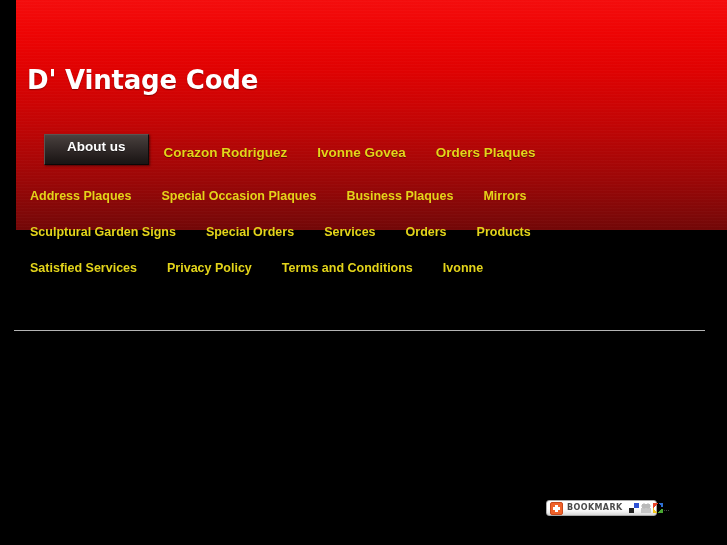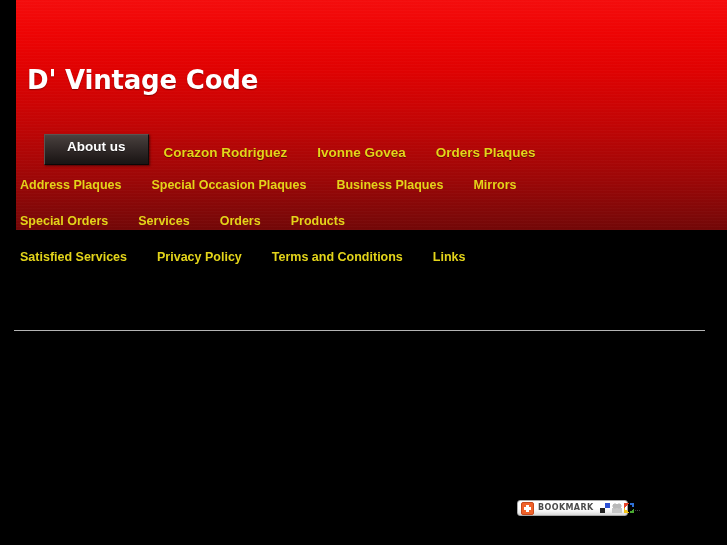--- a/index.html
+++ b/index.html
@@ -104,22 +104,23 @@
   
   #secondary-nav {
     position: absolute;
     left: 0;
     top: 178px;
     width: 727px;
     z-index: 2;
   }
   .snav-row {
     display: flex;
+    align-items: center;
     height: 36px;
-    padding-left: 5px;
+    padding-left: 15px;
   }
   .snav-link {
     display: block;
     font-size: 12.5px;
     font-weight: bold;
     color: #e3d41a;
     text-decoration: none;
     white-space: nowrap;
     padding: 0 15px;
     cursor: pointer;
@@ -142,21 +143,21 @@
     position: absolute;
     left: 14px;
     top: 340px;
     width: 691px;
     height: 150px;
   }
 
   
   #bookmark-widget {
     position: absolute;
-    left: 517px;
+    left: 546px;
     top: 500px;
     width: 111px;
     height: 16px;
     background: linear-gradient(to bottom, #ffffff 0%, #ffffff 55%, #f0f0f0 78%, #d8d8d8 100%);
     border: 1px solid #a8a8a8;
     border-radius: 3px;
     box-shadow: 0 1px 1px rgba(0,0,0,0.4);
     display: flex;
     align-items: center;
     padding: 0 2px;
@@ -270,31 +271,32 @@
 <nav id="secondary-nav">
 
   <div class="snav-row">
     <a class="snav-link" href="#">Address Plaques</a>
     <a class="snav-link" href="#">Special Occasion Plaques</a>
     <a class="snav-link" href="#">Business Plaques</a>
     <a class="snav-link" href="#">Mirrors</a>
   </div>
 
   <div class="snav-row">
+    <a class="snav-link" href="#">Sculptural Garden Signs</a>
     <a class="snav-link" href="#">Special Orders</a>
     <a class="snav-link" href="#">Services</a>
     <a class="snav-link" href="#">Orders</a>
     <a class="snav-link" href="#">Products</a>
   </div>
 
   <div class="snav-row">
     <a class="snav-link" href="#">Satisfied Services</a>
     <a class="snav-link" href="#">Privacy Policy</a>
     <a class="snav-link" href="#">Terms and Conditions</a>
-    <a class="snav-link" href="#">Links</a>
+    <a class="snav-link" href="#">Ivonne</a>
   </div>
 </nav>
 
 <hr id="content-divider">
 
 <div id="main-content"></div>
 
 <div id="bookmark-widget">
   <span id="bookmark-plus-icon"></span>
   <span id="bookmark-label">BOOKMARK</span>

